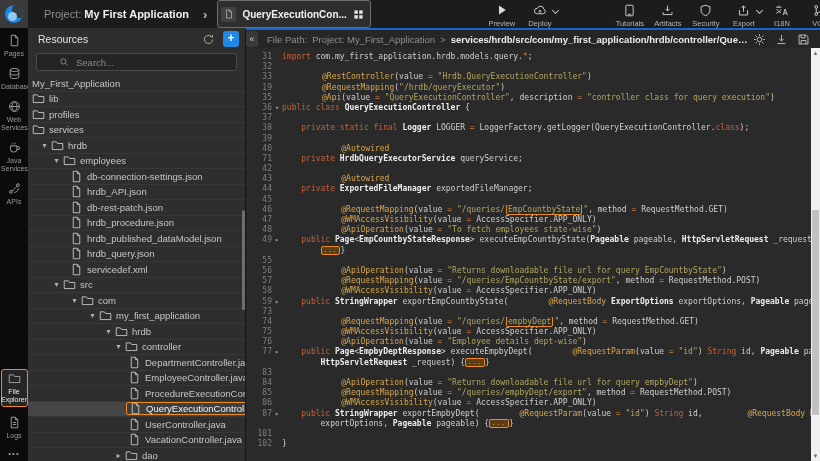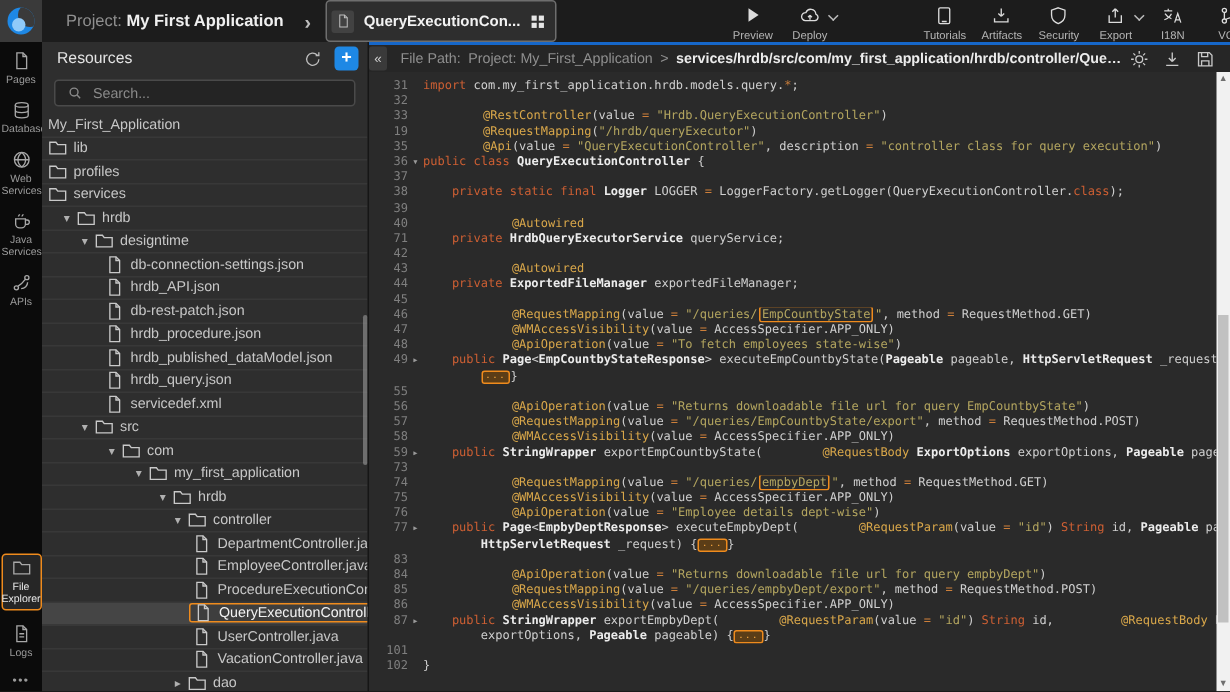--- a/index.html
+++ b/index.html
@@ -41,21 +41,21 @@
   .rail-spacer{flex:1;}
   .rail-more{color:#9a9a9a;font-size:8px;letter-spacing:1px;margin-bottom:3px;cursor:pointer;}
   
   .resources{position:absolute;left:28px;top:28px;width:218px;height:433px;background:#2e2e2e;border-right:1px solid #161616;overflow:hidden;}
   .res-head{height:22px;display:flex;align-items:center;padding:0 6px 0 10px;}
   .res-title{font-size:10.5px;color:#e3e3e3;flex:1;}
   .res-refresh{color:#bdbdbd;display:flex;margin-right:8px;cursor:pointer;}
   .res-add{width:16px;height:16px;background:#1e88e5;border-radius:3px;color:#fff;font-size:12px;line-height:14px;
            text-align:center;cursor:pointer;font-weight:bold;}
   .res-search{margin:3px 8px 5px 8px;height:18px;background:#242424;border:1px solid #4a4a4a;border-radius:3px;
-              display:flex;align-items:center;padding:0 8px;gap:5px;}
+              display:flex;align-items:center;padding:0 22px;gap:5px;}
   .res-search .ico{color:#8a8a8a;display:flex;}
   .res-search input{background:transparent;border:none;outline:none;color:#bdbdbd;font-size:9.5px;width:100%;
                     font-family:"Liberation Sans",sans-serif;}
   .res-search input::placeholder{color:#8a8a8a;}
   .tree{position:absolute;left:0;top:48px;right:0;bottom:0;overflow:hidden;}
   .trow{height:15.5px;display:flex;align-items:center;border-bottom:1px solid #383838;cursor:pointer;white-space:nowrap;}
   .tcaret{width:9px;font-size:8px;color:#b0b0b0;flex:0 0 9px;text-align:center;}
   .row-inner{display:flex;align-items:center;gap:4px;height:13px;padding:0 2px;}
   .tlabel{font-size:9.5px;color:#c7c7c7;}
   .trow.selected{background:#454545;}
@@ -348,21 +348,21 @@
         </div>
         <div class="trow">
           <span style="width: 24px; flex: 0 0 24px;"></span>
           <span class="tcaret">▾</span>
           <span class="row-inner">
             <span class="ico">
               <svg width="13" height="13" viewBox="0 0 16 16" fill="none" stroke="currentColor" stroke-width="1.1">
                 <path d="M1.5 3.5h5L8 5.5h6.5v7.5h-13z"></path>
               </svg>
             </span>
-            <span class="tlabel">designtime</span>
+            <span class="tlabel">employees</span>
           </span>
         </div>
         <div class="trow">
           <span style="width: 40px; flex: 0 0 40px;"></span>
           <span class="row-inner">
             <span class="ico">
               <svg width="13" height="13" viewBox="0 0 16 16" fill="none" stroke="currentColor" stroke-width="1.1">
                 <path d="M4 1.5h5l3 3v10H4z"></path>
                 <path d="M9 1.5v3h3"></path>
               </svg>

